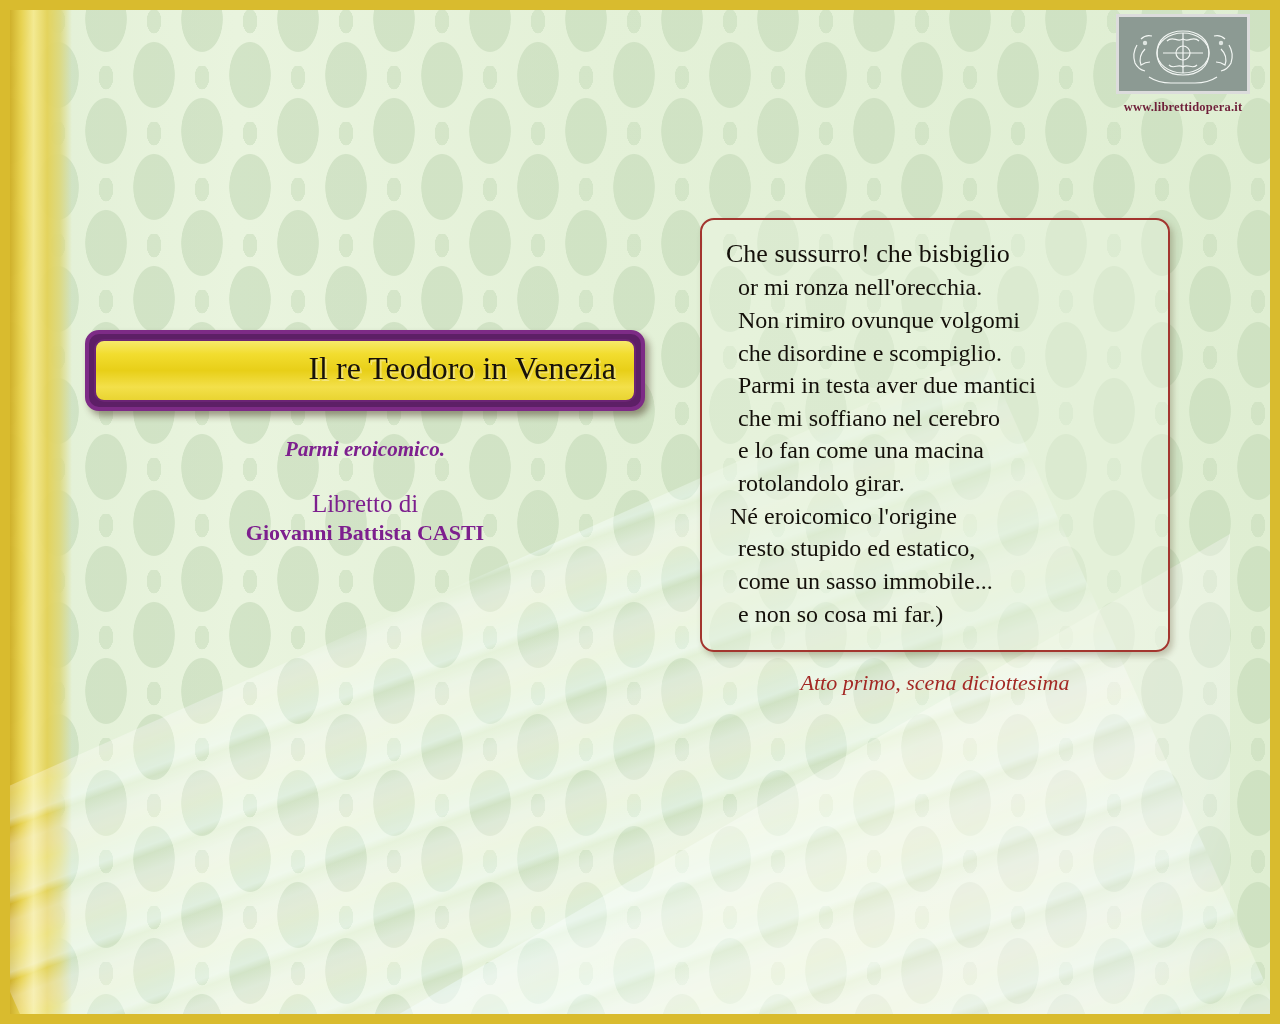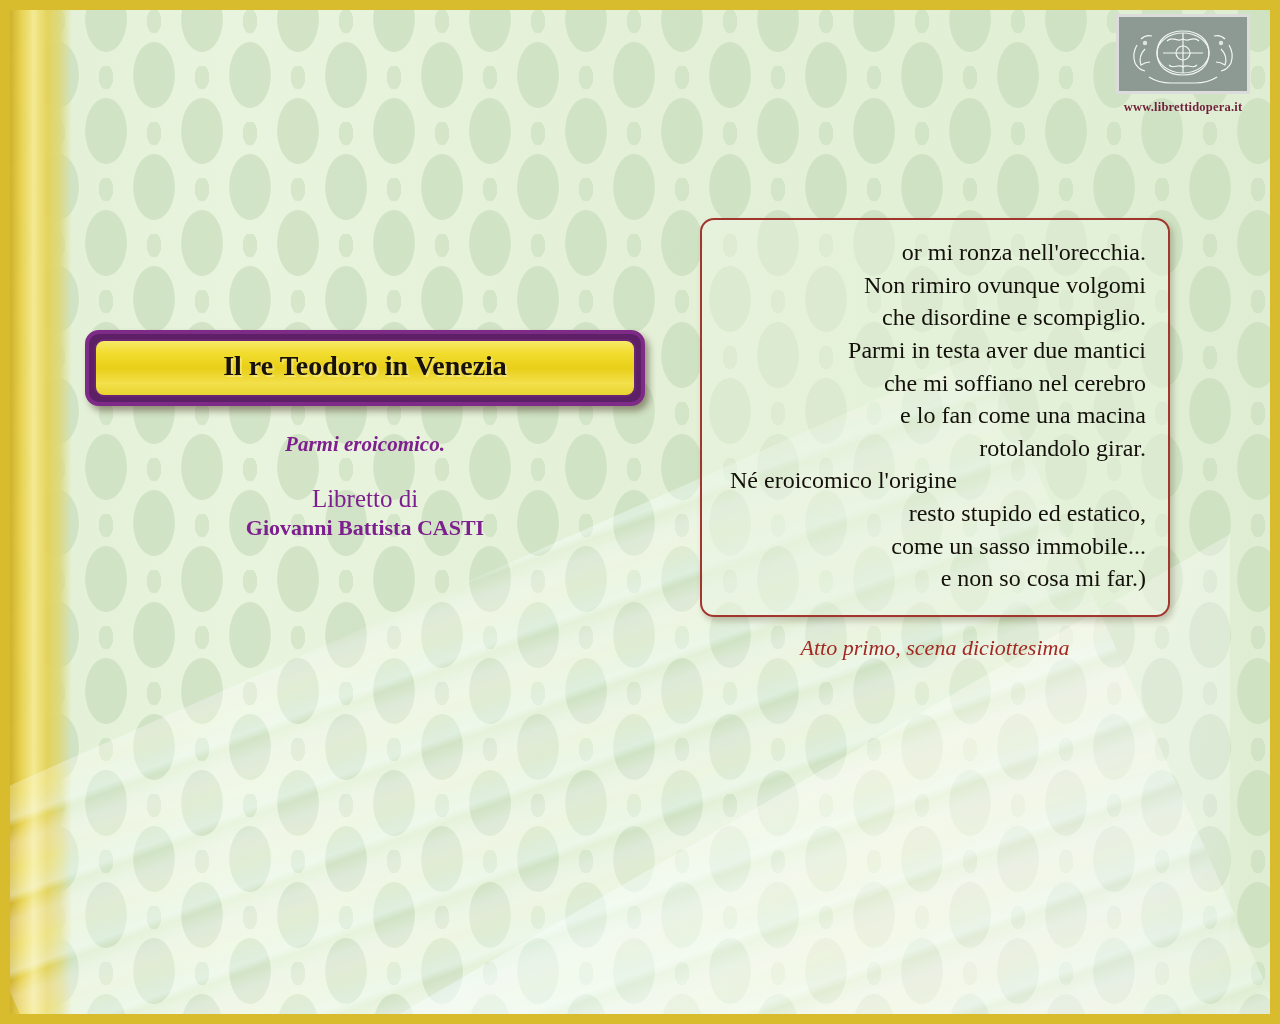--- a/index.html
+++ b/index.html
@@ -185,26 +185,27 @@
     box-sizing: border-box;
     border: 2px solid #6b2474;
     border-radius: 10px;
     background:
       linear-gradient(180deg,
         #f7e96b 0%, #f2dd2f 22%, #e8cf18 50%, #f3e04a 78%, #e9d431 100%);
     padding: 10px 18px 14px 18px;
   }
   #title-text {
     font-family: "Liberation Serif", serif;
-    font-weight: bold;
-    font-size: 28px;
+    font-weight: normal;
+    font-size: 32px;
     line-height: 1.08;
     color: #17110a;
     text-shadow: 2px 2px 0 rgba(255,255,255,.35);
     white-space: nowrap;
+    text-align: right;
   }
 
   #subtitle {
     margin-top: 26px;
     font-family: "Liberation Serif", serif;
     font-style: italic;
     font-weight: bold;
     font-size: 21px;
     color: #7d1f8e;
   }
@@ -253,21 +254,21 @@
     font-family: "Liberation Serif", serif;
     font-size: 24px;
     line-height: 1.36;
     color: #14100a;
   }
   #quote-lines .vline { white-space: nowrap; }
   #quote-lines .vline.first {
     font-size: 26px;
     padding-left: 2px;
   }
-  #quote-lines .vline.ind1 { padding-left: 14px; text-align: right; }
+  #quote-lines .vline.ind1 { padding-left: 14px; }
   #quote-lines .vline.ind2 { padding-left: 6px; }
 
   #quote-source {
     margin-top: 18px;
     text-align: center;
     font-family: "Liberation Serif", serif;
     font-style: italic;
     font-size: 22px;
     color: #a32824;
   }
@@ -328,20 +329,21 @@
       <div class="credit-role">Libretto di</div>
       <div class="credit-name">Giovanni Battista CASTI</div>
     </div>
 
   </div>
 
   <div id="right-col">
 
     <div id="quote-box">
       <div id="quote-lines">
+        <div class="vline first">Che sussurro! che bisbiglio</div>
         <div class="vline ind1">or mi ronza nell'orecchia.</div>
         <div class="vline ind1">Non rimiro ovunque volgomi</div>
         <div class="vline ind1">che disordine e scompiglio.</div>
         <div class="vline ind1">Parmi in testa aver due mantici</div>
         <div class="vline ind1">che mi soffiano nel cerebro</div>
         <div class="vline ind1">e lo fan come una macina</div>
         <div class="vline ind1">rotolandolo girar.</div>
         <div class="vline ind2">Né eroicomico l'origine</div>
         <div class="vline ind1">resto stupido ed estatico,</div>
         <div class="vline ind1">come un sasso immobile...</div>

